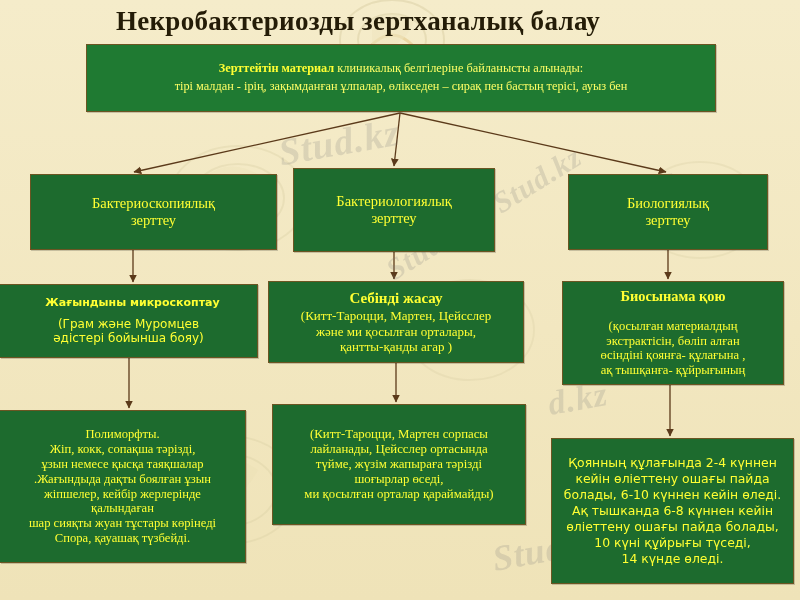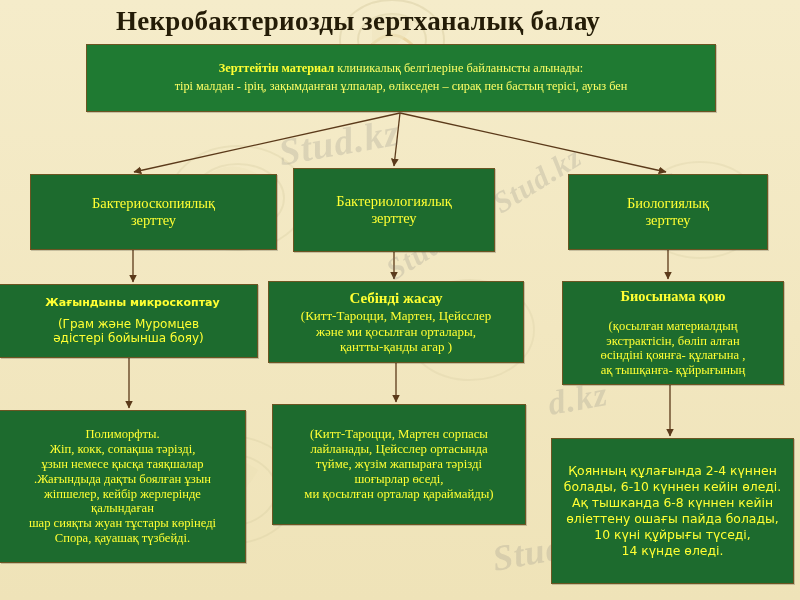--- a/index.html
+++ b/index.html
@@ -237,20 +237,21 @@
   <div class="box" id="box-kitt2">
     <span class="ln">(Китт-Тароцци, Мартен сорпасы</span>
     <span class="ln">лайланады, Цейсслер ортасында</span>
     <span class="ln">түйме,  жүзім жапыраға тәрізді</span>
     <span class="ln">шоғырлар өседі,</span>
     <span class="ln">ми қосылған орталар қараймайды)</span>
   </div>
 
   <div class="box" id="box-koyan">
     <span class="ln">Қоянның құлағында 2-4 күннен</span>
+    <span class="ln">кейін өліеттену ошағы пайда</span>
     <span class="ln">болады, 6-10 күннен кейін өледі.</span>
     <span class="ln">Ақ тышканда 6-8 күннен кейін</span>
     <span class="ln">өліеттену ошағы пайда болады,</span>
     <span class="ln">10 күні құйрығы түседі,</span>
     <span class="ln">14 күнде өледі.</span>
   </div>
 
   <div class="wm-layer" id="wm-layer">
       <div class="wm" style="left: 278px; top: 120px; font-size: 38px; transform: rotate(-10deg);">Stud.kz</div>
       <div class="wm" style="left: 588px; top: 172px; font-size: 34px; transform: rotate(-10deg);">Stud.kz</div>

